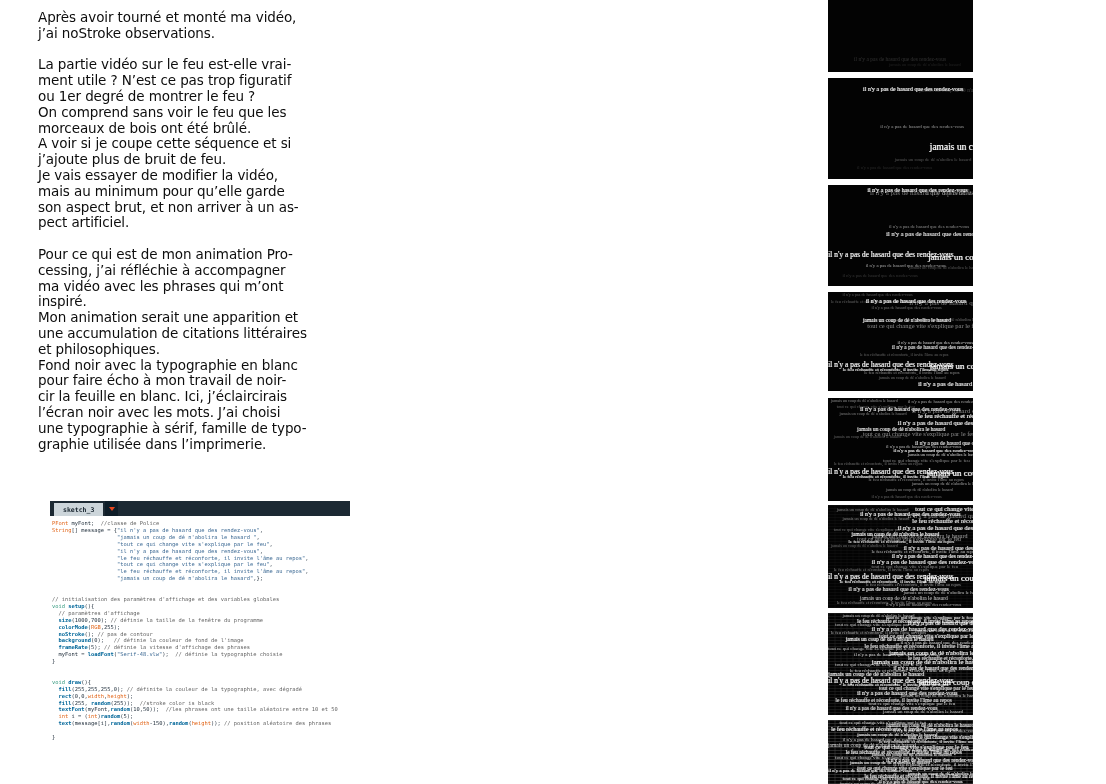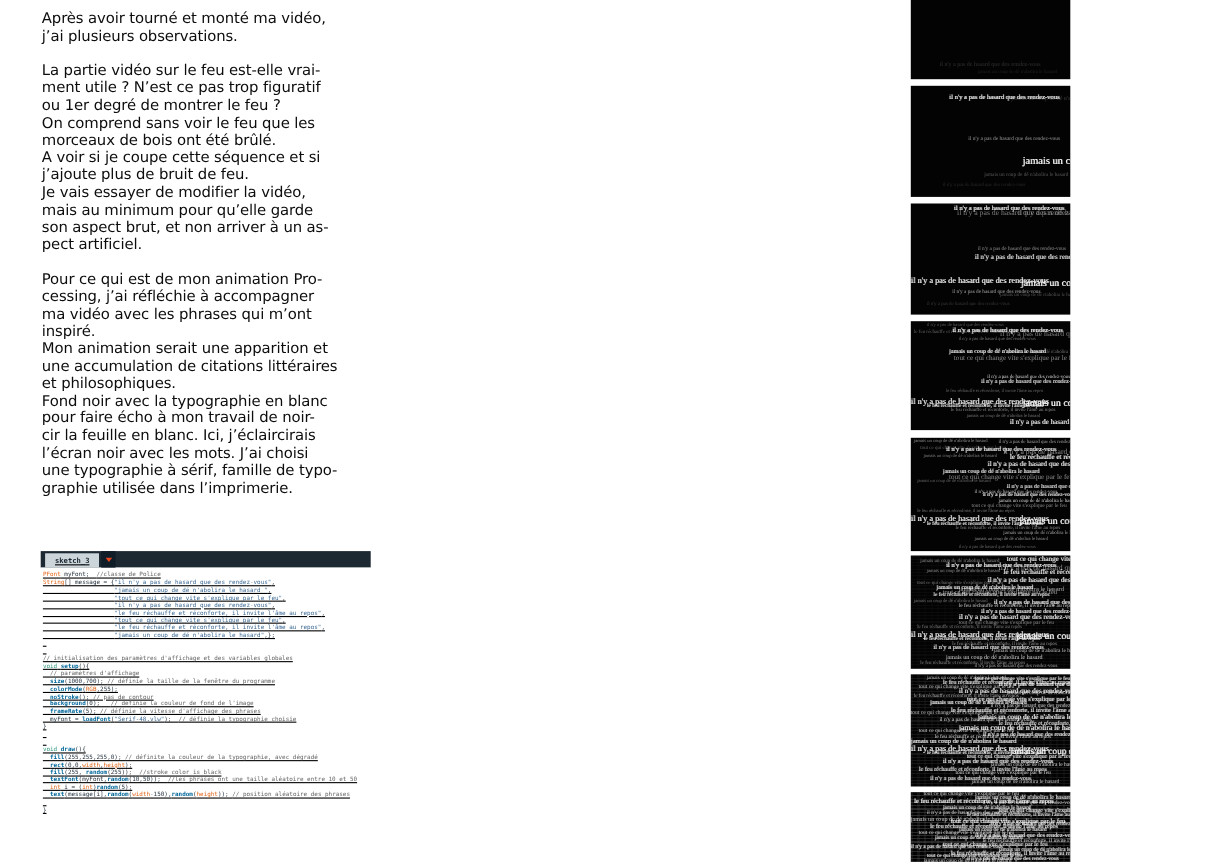--- a/index.html
+++ b/index.html
@@ -11,21 +11,21 @@
   
   .article{position:absolute;left:38px;top:10px;width:306px;color:#0d0d0d;}
   .article h1{
     font-size:17.5px;font-weight:bold;letter-spacing:.3px;margin:0 0 13px 0;
   }
   .article p{
     font-size:13.5px;line-height:15.8px;margin:0 0 15.8px 0;
     white-space:pre-line;letter-spacing:-0.1px;
   }
   
-  .code-shot{position:absolute;left:37px;top:501px;width:300px;text-decoration:underline;}
+  .code-shot{position:absolute;left:50px;top:501px;width:300px;}
   .tabbar{
     height:15px;background:#1c2933;display:flex;align-items:flex-end;
   }
   .tab{
     background:#ccd5da;color:#17242e;font-family:"DejaVu Sans Mono",monospace;
     font-size:6.5px;font-weight:bold;padding:3px 9px 2px 9px;margin-left:4px;
   }
   .tab-caret{
     width:13px;align-self:stretch;background:#0e1d28;margin-left:2px;
     display:flex;align-items:center;justify-content:center;
@@ -59,21 +59,21 @@
     background:
       repeating-linear-gradient(180deg, rgba(255,255,255,.55) 0 1px, rgba(255,255,255,0) 1px 3px),
       repeating-linear-gradient(90deg, rgba(255,255,255,.25) 0 2px, rgba(255,255,255,0) 2px 6px);
   }
 </style>
 </head>
 <body>
 
 <div class="article">
   <p>Après avoir tourné et monté ma vidéo,
-j’ai plusieurs observations.</p>
+j’ai noStroke observations.</p>
   <p>La partie vidéo sur le feu est-elle vrai-
 ment utile ? N’est ce pas trop figuratif
 ou 1er degré de montrer le feu ?
 On comprend sans voir le feu que les
 morceaux de bois ont été brûlé.
 A voir si je coupe cette séquence et si
 j’ajoute plus de bruit de feu.
 Je vais essayer de modifier la vidéo,
 mais au minimum pour qu’elle garde
 son aspect brut, et non arriver à un as-

